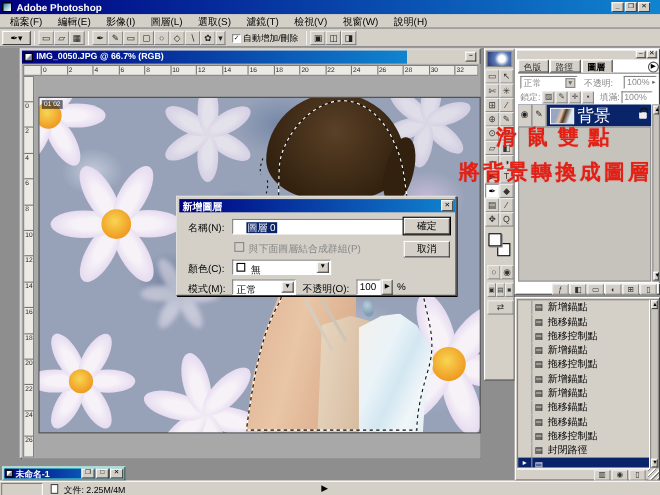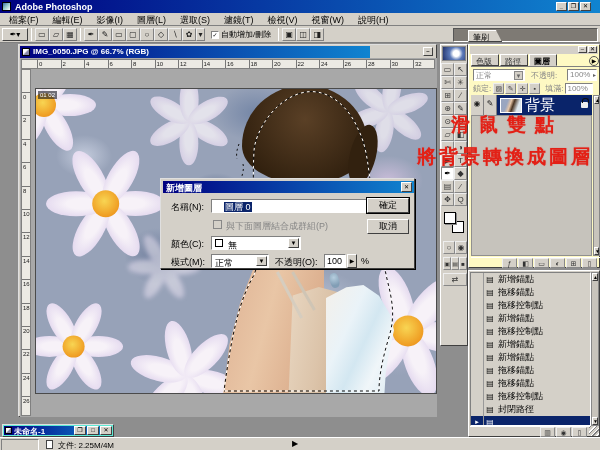--- a/index.html
+++ b/index.html
@@ -79,23 +79,20 @@
     <span style="width:6px"></span>
     <span class="sunk" style="width:8px;height:8px;font-size:6px;line-height:7px;text-align:center">✓</span>
     <span style="font-size:8px;margin:0 4px 0 2px;white-space:nowrap">自動增加/刪除</span>
     <span class="sep"></span>
     <span id="ob-areas" style="display:flex">
         <span class="ob-btn">▣</span>
         <span class="ob-btn">◫</span>
         <span class="ob-btn">◨</span>
       </span>
 
-    <span class="abs" style="left:453px;top:1px;width:145px;height:14px;background:#7e7a74;border:1px solid;border-color:#555 #fff #fff #555;padding:1px 0 0 14px">
-      <span class="ptab" style="clip-path:polygon(0 0,82% 0,100% 100%,0 100%);padding-right:12px">筆刷</span>
-    </span>
   </div>
 
   <div class="abs" style="left:0;top:43px;width:600px;height:394px;background:#8e8e8e"></div>
 
   <div class="abs" style="left:18px;top:44px;width:419px;height:373px;background:#d4d0c8;border:1px solid;border-color:#dfdfdf #404040 #404040 #dfdfdf">
     <div class="abs grad" style="left:1px;top:1px;width:350px;height:12px">
       <span class="abs" style="left:2px;top:2px;width:8px;height:8px;background:linear-gradient(135deg,#fff 40%,#88a 60%);border:1px solid #000"></span>
       <span class="abs" style="left:13px;top:1px;font-size:8px;white-space:nowrap">IMG_0050.JPG @ 66.7% (RGB)</span>
       <span class="abs wbtn btn" style="left:403px;top:1px;width:10px">–</span>
     </div>
@@ -272,21 +269,21 @@
       <span class="tool" style="width:12px">◉</span>
     </div>
     <div class="abs" style="left:2px;top:212px;display:flex">
       <span class="tool" style="width:8px;font-size:6px">▣</span>
       <span class="tool" style="width:8px;font-size:6px">▤</span>
       <span class="tool" style="width:8px;font-size:6px">■</span>
     </div>
     <span class="abs tool" style="left:2px;top:228px;width:24px">⇄</span>
   </div>
 
-  <div class="abs" style="left:468px;top:44px;width:132px;height:224px;background:#fef9c3;border:1px solid;border-color:#fff #404040 #404040 #fff">
+  <div class="abs" style="left:468px;top:44px;width:132px;height:224px;background:#ffffff;border:1px solid;border-color:#fff #404040 #404040 #fff">
     <div class="abs" style="left:1px;top:1px;width:128px;height:8px;background:#d4d0c8">
       <span class="abs wbtn btn" style="left:108px;top:0;width:9px;height:7px;line-height:5px">–</span>
       <span class="abs wbtn btn" style="left:118px;top:0;width:9px;height:7px;line-height:5px">✕</span>
     </div>
     <div class="abs" style="left:2px;top:9px;width:128px;height:13px;border-bottom:1px solid #808080">
       <span class="ptab" style="color:#333">色版</span>
       <span class="ptab" style="color:#333">路徑</span>
       <span class="ptab on">圖層</span>
       <span class="abs" style="left:118px;top:2px;width:10px;height:10px;border:1px solid #555;border-radius:50%;font-size:6px;line-height:9px;text-align:center">▶</span>
     </div>

